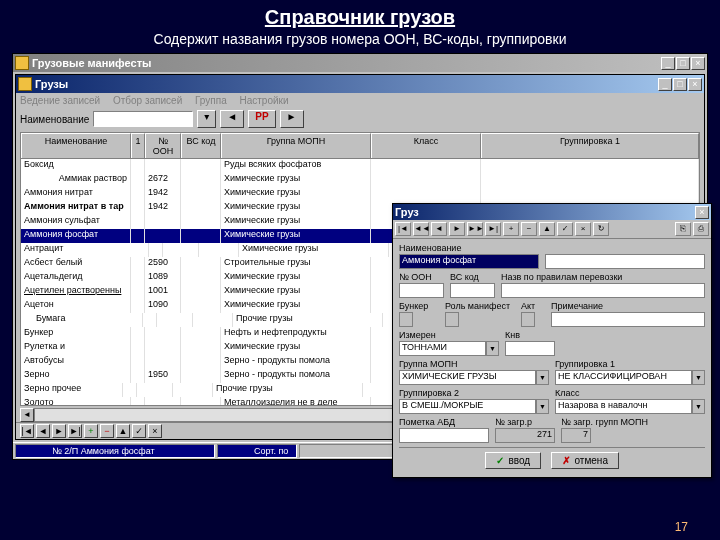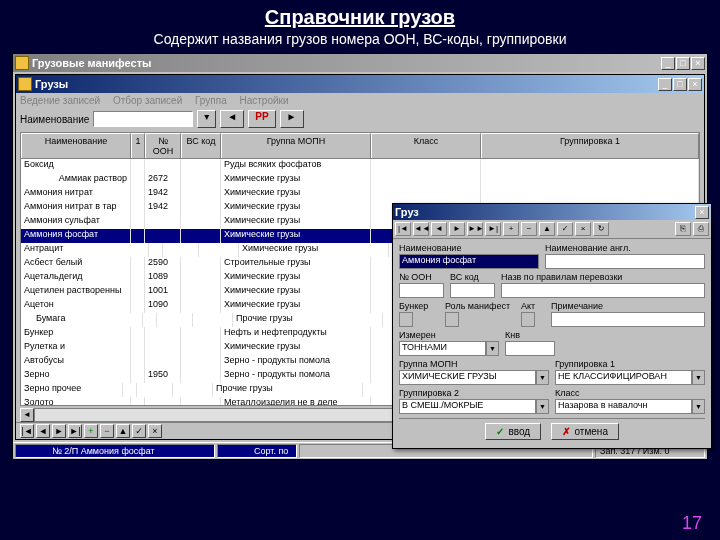--- a/index.html
+++ b/index.html
@@ -53,21 +53,21 @@
   .combo .cb{width:13px;height:15px;background:#c0c0c0;border:1px solid #808080;font-size:7px;text-align:center;line-height:13px;}
   .dlg-btns { display:flex; justify-content:center; gap:10px; padding:4px 0; border-top:1px solid #808080; margin-top:4px;}
   .dlgbtn { display:flex; align-items:center; gap:4px; background:#c0c0c0; border:1px solid #fff; border-right-color:#404040; border-bottom-color:#404040; padding:2px 10px; font-size:10px;}
   .chk{color:#008000;font-weight:bold;}
   .xmk{color:#c00000;font-weight:bold;}
   .statusbar { display:flex; background:#c0c0c0; border-top:1px solid #fff; padding:1px 2px; gap:2px; font-size:9px;}
   .sb-cell { border:1px solid #808080; border-right-color:#fff; border-bottom-color:#fff; padding:1px 4px; background:#c0c0c0;}
   .sb-cell.blue{ background:#000080; color:#fff;padding-left:36px;}
   .navrow{display:flex;align-items:center;padding:1px 4px;background:#c0c0c0;border-top:1px solid #808080;gap:2px;}
   .navrow .nb{width:14px;height:14px;border:1px solid #fff;border-right-color:#404040;border-bottom-color:#404040;background:#c0c0c0;font-size:9px;text-align:center;line-height:12px;}
-  .slidenum{position:absolute;bottom:6px;right:18px;color:#d946ef;font-size:18px;}
+  .slidenum{position:absolute;bottom:6px;right:32px;color:#fdba74;font-size:12px;}
   .hscroll{display:flex;align-items:center;height:14px;background:#c0c0c0;margin:0 4px;}
   .hscroll .sa{width:14px;height:14px;border:1px solid #fff;border-right-color:#404040;border-bottom-color:#404040;text-align:center;font-size:8px;line-height:12px;}
   .hscroll .st{flex:1;height:14px;background:#e0e0e0;border:1px solid #808080;}
 </style>
 </head>
 <body>
 
 <div class="slide-title">Справочник грузов</div>
 <div class="slide-sub">Содержит названия грузов номера ООН, ВС-коды, группировки</div>
 
@@ -141,21 +141,21 @@
             <div class="gr">
               <div class="gc" style="width: 110px;">Аммония нитрат</div>
               <div class="gc" style="width: 14px;"></div>
               <div class="gc" style="width: 36px;">1942</div>
               <div class="gc" style="width: 40px;"></div>
               <div class="gc" style="width: 150px;">Химические грузы</div>
               <div class="gc" style="width: 110px;"></div>
               <div class="gc" style="width: auto; flex: 1 1 0%;"></div>
             </div>
             <div class="gr">
-              <div class="gc" style="width: 110px;">Аммония нитрат в тар</div>
+              <div class="gc" style="width: 110px; font-weight: bold;">Аммония нитрат в тар</div>
               <div class="gc" style="width: 14px;"></div>
               <div class="gc" style="width: 36px;">1942</div>
               <div class="gc" style="width: 40px;"></div>
               <div class="gc" style="width: 150px;">Химические грузы</div>
               <div class="gc" style="width: 110px;"></div>
               <div class="gc" style="width: auto; flex: 1 1 0%;"></div>
             </div>
             <div class="gr">
               <div class="gc" style="width: 110px;">Аммония сульфат</div>
               <div class="gc" style="width: 14px;"></div>
@@ -195,21 +195,21 @@
             <div class="gr">
               <div class="gc" style="width: 110px;">Ацетальдегид</div>
               <div class="gc" style="width: 14px;"></div>
               <div class="gc" style="width: 36px;">1089</div>
               <div class="gc" style="width: 40px;"></div>
               <div class="gc" style="width: 150px;">Химические грузы</div>
               <div class="gc" style="width: 110px;"></div>
               <div class="gc" style="width: auto; flex: 1 1 0%;"></div>
             </div>
             <div class="gr">
-              <div class="gc" style="width: 110px;">Ацетилен растворенны</div>
+              <div class="gc" style="width: 110px; text-decoration: underline;">Ацетилен растворенны</div>
               <div class="gc" style="width: 14px;"></div>
               <div class="gc" style="width: 36px;">1001</div>
               <div class="gc" style="width: 40px;"></div>
               <div class="gc" style="width: 150px;">Химические грузы</div>
               <div class="gc" style="width: 110px;"></div>
               <div class="gc" style="width: auto; flex: 1 1 0%;"></div>
             </div>
             <div class="gr">
               <div class="gc" style="width: 110px;">Ацетон</div>
               <div class="gc" style="width: 14px;"></div>
@@ -334,21 +334,20 @@
       <div class="navbtn">⎘</div>
       <div class="navbtn">⎙</div>
     </div>
     <div class="form-body">
       <div class="form-row">
         <div class="fg" style="width:140px">
             <div class="fl">Наименование</div>
             <div class="fi dark">Аммония фосфат</div>
           </div>
         <div class="fg" style="flex:1">
-            <div class="fl">Наименование англ.</div>
             <div class="fi"></div>
           </div>
       </div>
       <div class="form-row">
         <div class="fg" style="width:45px">
             <div class="fl">№ ООН</div>
             <div class="fi"></div>
           </div>
         <div class="fg" style="width:45px">
             <div class="fl">ВС код</div>
@@ -415,20 +414,34 @@
             </div>
           </div>
         <div class="fg" style="flex:1">
             <div class="fl">Класс</div>
             <div class="combo">
               <div class="fi">Назарова в навалочн</div>
               <div class="cb">▼</div>
             </div>
           </div>
       </div>
+      <div class="form-row">
+        <div class="fg" style="width:90px">
+            <div class="fl">Пометка АБД</div>
+            <div class="fi"></div>
+          </div>
+        <div class="fg" style="width:60px">
+            <div class="fl">№ загр.р</div>
+            <div class="fi gray" style="text-align:right">271</div>
+          </div>
+        <div class="fg" style="flex:1">
+            <div class="fl">№ загр. групп МОПН</div>
+            <div class="fi gray" style="width:30px;text-align:right">7</div>
+          </div>
+      </div>
       <div class="dlg-btns">
         <div class="dlgbtn">
             <span class="chk">✓</span>
             <span>ввод</span>
           </div>
         <div class="dlgbtn">
             <span class="xmk">✗</span>
             <span>отмена</span>
           </div>
       </div>

